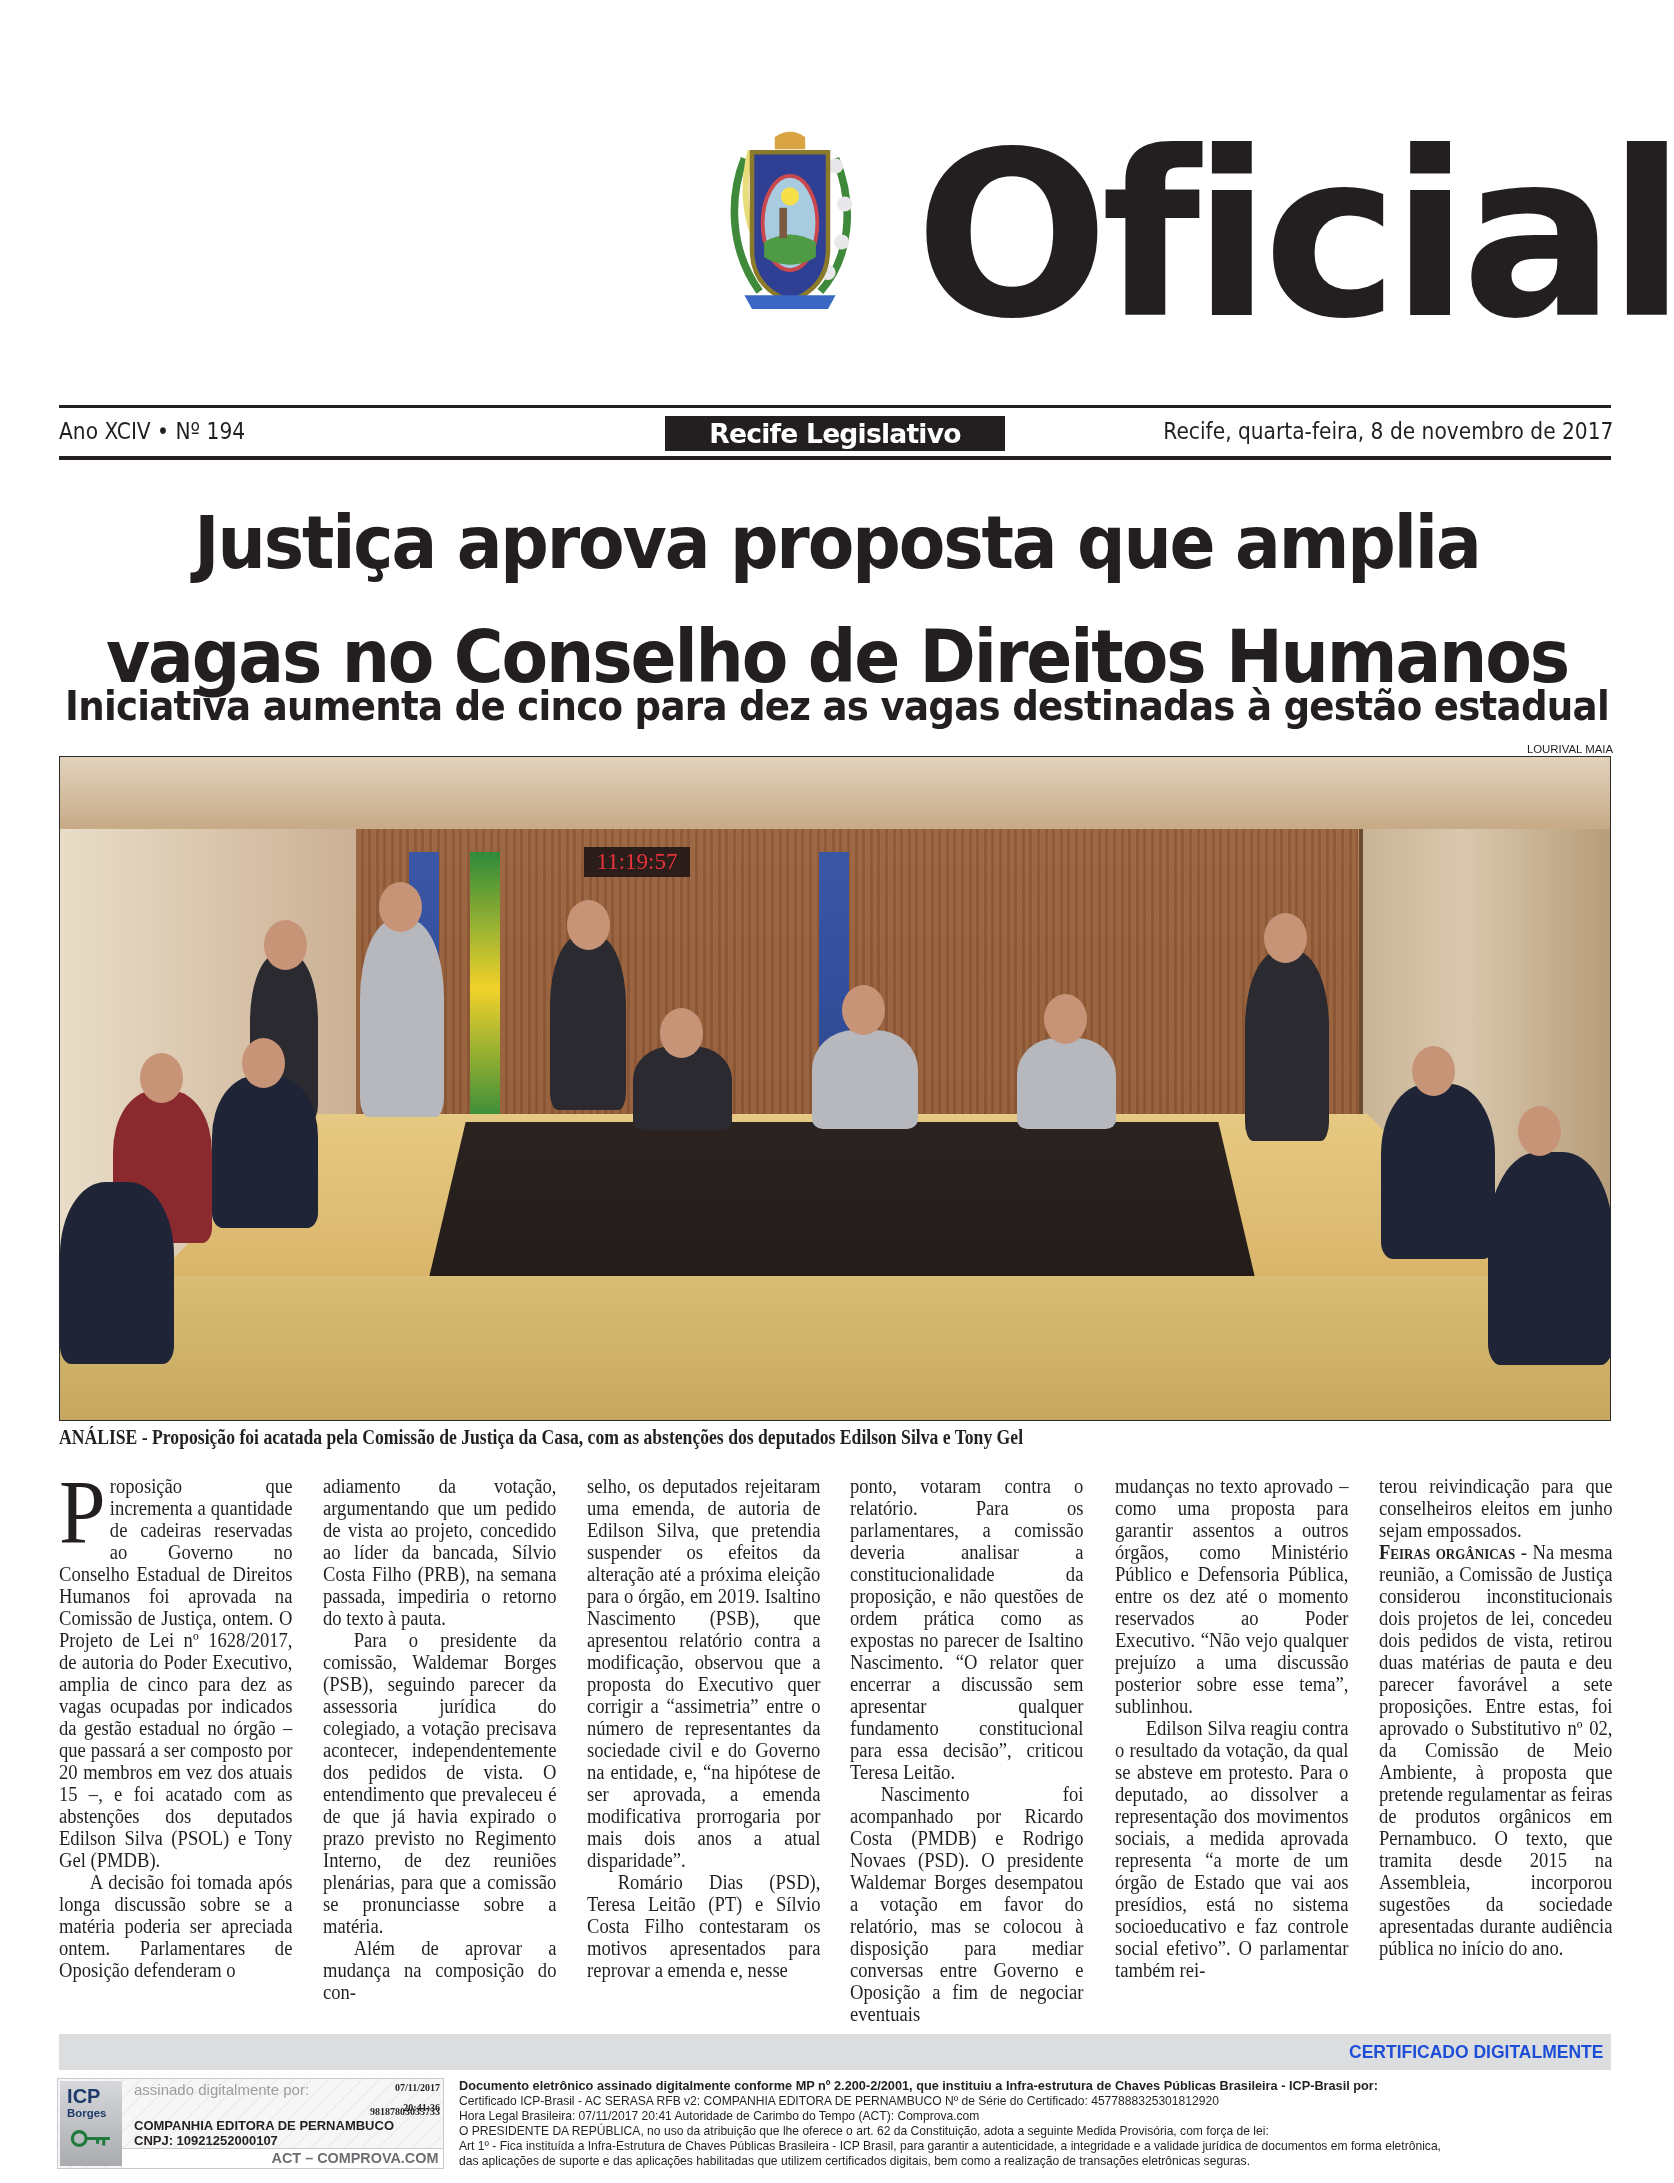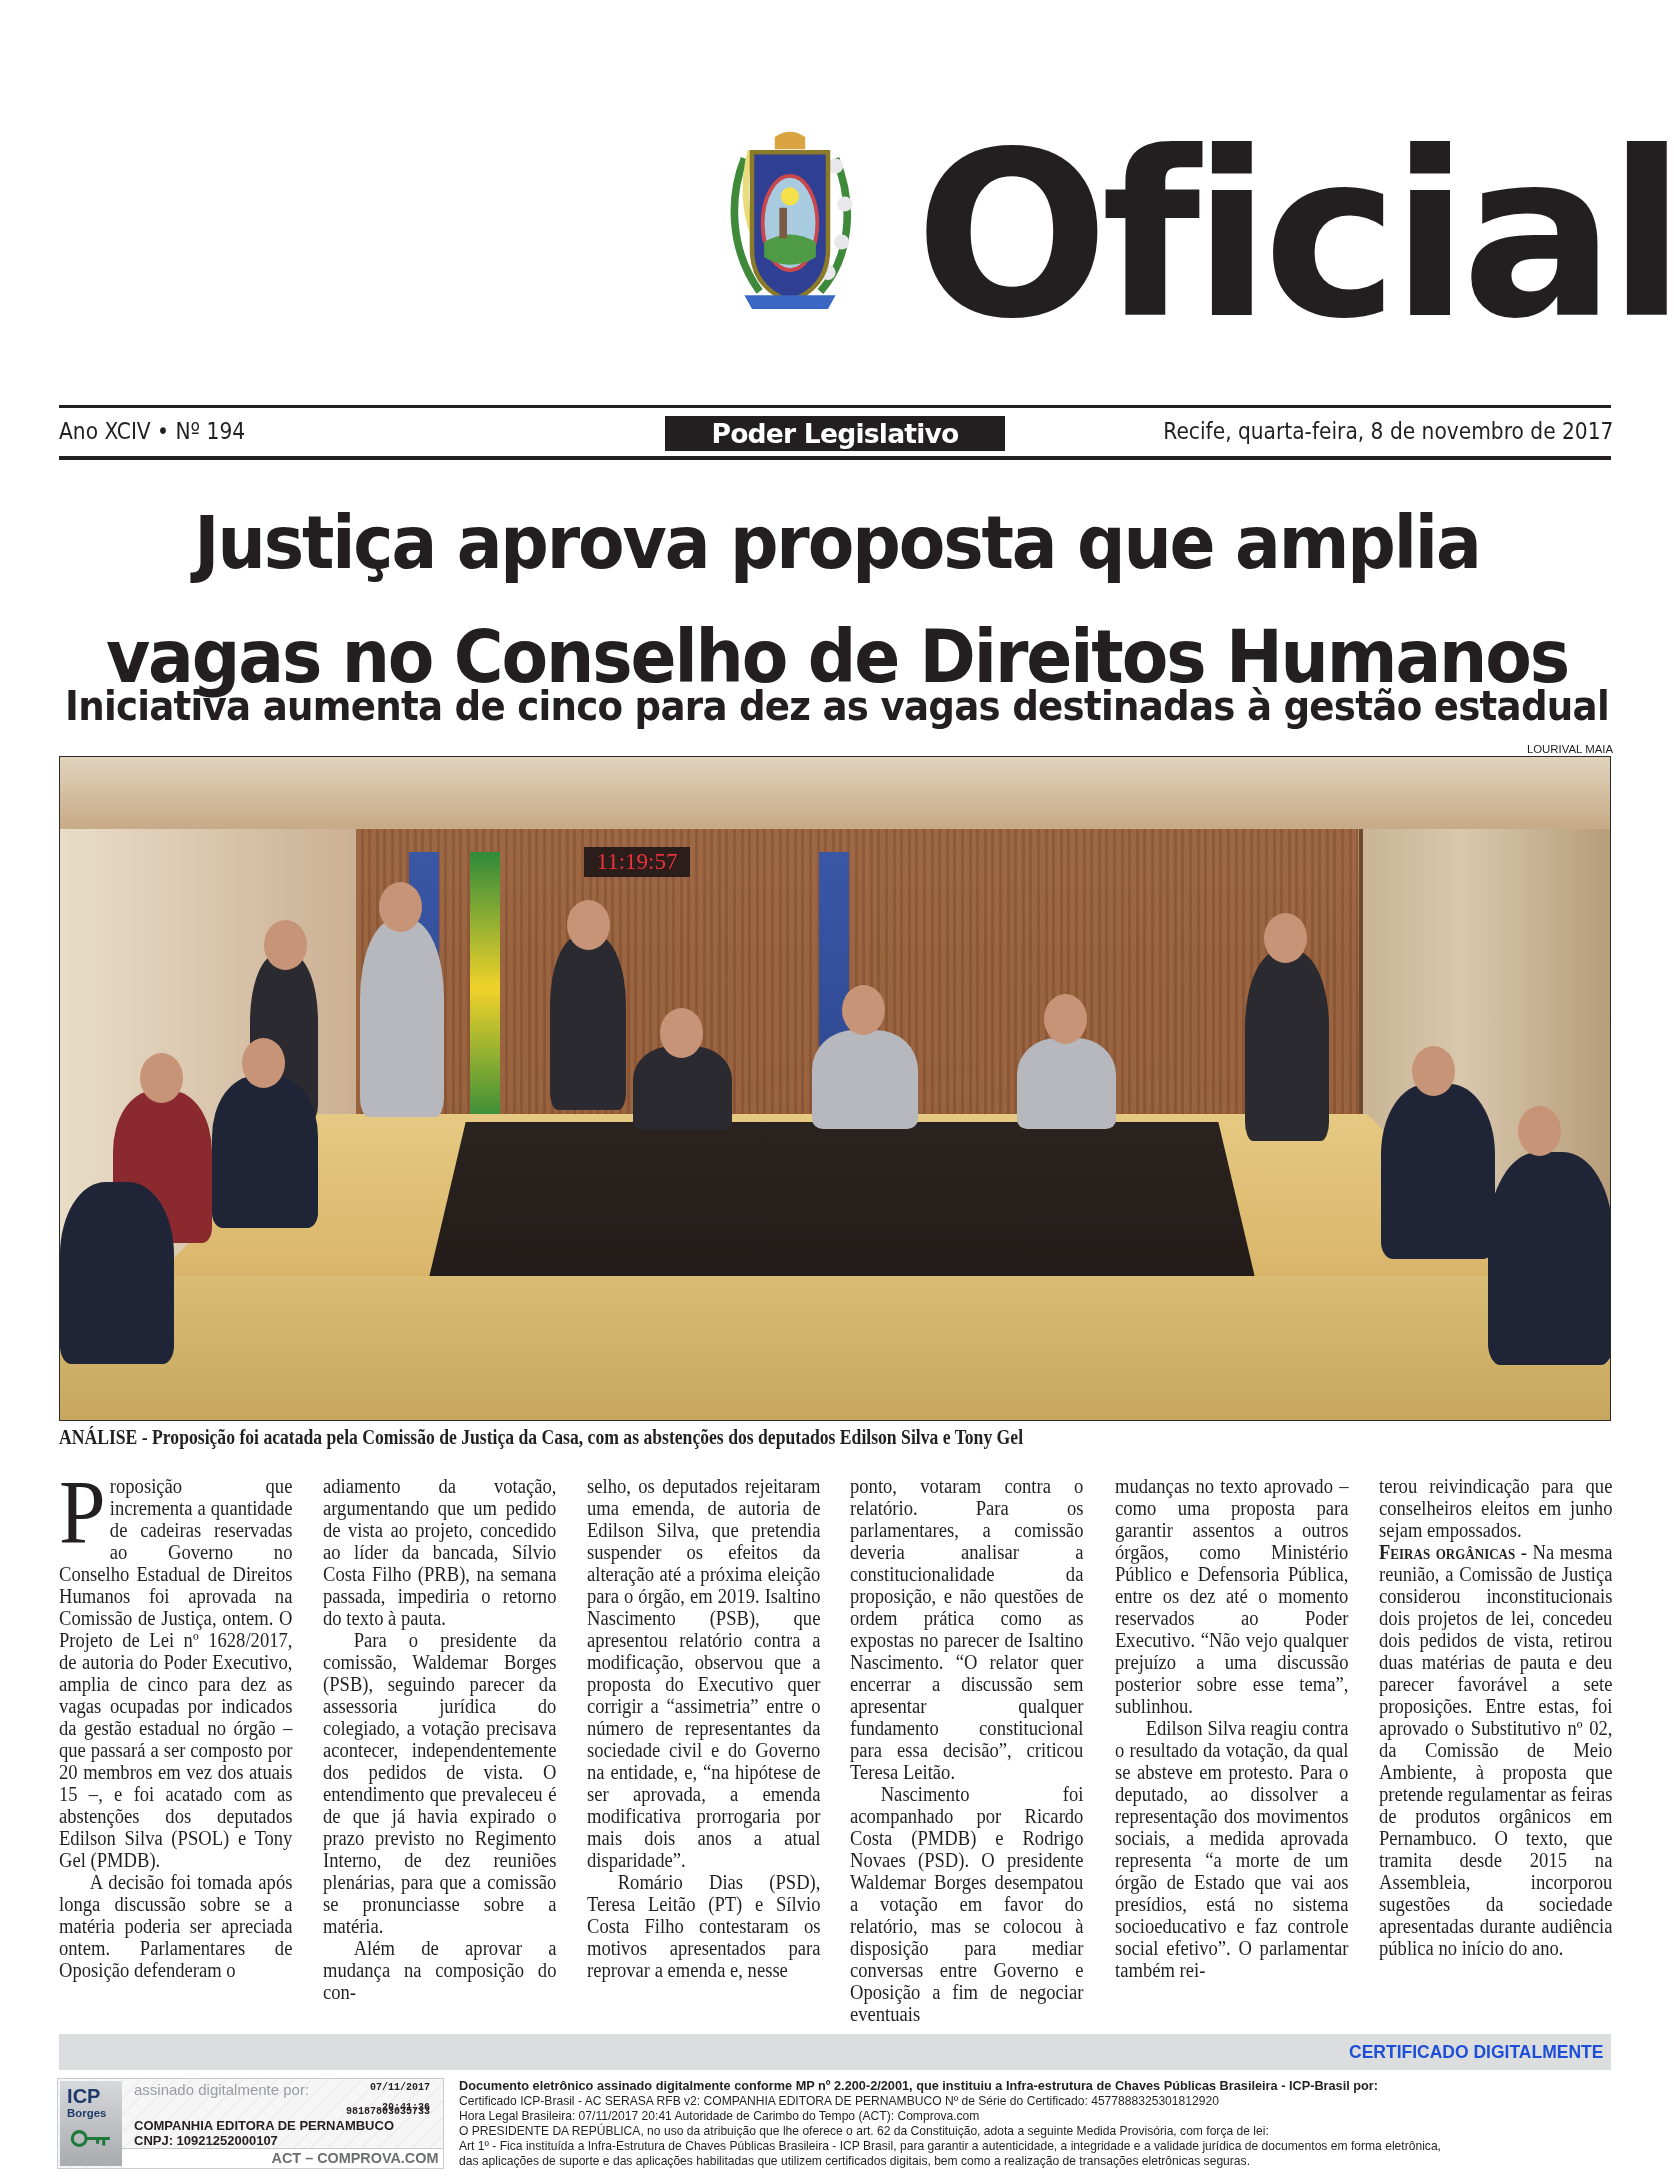--- a/index.html
+++ b/index.html
@@ -110,21 +110,21 @@
   }
   .cert-bar-label { position: absolute; right: 7.6px; top: 7.6px; font-family: "Liberation Sans", sans-serif;
     font-weight: bold; font-size: 17.5px; color: #1d4ed8; }
   .stamp { position: absolute; left: 57px; top: 2078px; width: 387px; height: 91px; border: 1.5px solid #c9cacc;
     background: repeating-linear-gradient(135deg, #f6f6f7 0 10.6px, #ececee 10.6px 12px); }
   .icp-logo { position: absolute; left: 1.5px; top: 1.5px; width: 62px; height: 85px; background: linear-gradient(180deg, #d7d8db, #a9abaf); }
   .icp-text { position: absolute; left: 7.6px; top: 6px; font-family: "Liberation Sans", sans-serif; font-weight: bold; font-size: 20px; color: #1e3a6a; line-height: 18px; }
   .icp-sub { position: absolute; left: 7.6px; top: 26px; font-family: "Liberation Sans", sans-serif; font-weight: bold; font-size: 11.4px; color: #1e3a6a; }
   .key-icon { position: absolute; left: 10.6px; top: 46px; width: 43px; height: 23px; }
   .stamp-label { position: absolute; left: 76px; top: 1.5px; font-family: "Liberation Sans", sans-serif; font-size: 15px; color: #9b9c9f; }
-  .stamp-date, .stamp-time, .stamp-serial { position: absolute; right: 13px; font-family: Liberation Mono, monospace; font-size: 10px; font-weight: bold; color: #231f20; }
+  .stamp-date, .stamp-time, .stamp-serial { position: absolute; right: 3px; font-family: Liberation Serif, serif; font-size: 10px; font-weight: bold; color: #231f20; }
   .stamp-date { top: 3px; } .stamp-time { top: 15px; margin-top: 8px; } .stamp-serial { top: 27px; }
   .stamp-company { position: absolute; left: 76px; top: 39px; font-family: Liberation Sans, sans-serif; font-weight: bold; font-size: 13px; color: #231f20; }
   .stamp-cnpj { position: absolute; left: 76px; top: 54px; font-family: "Liberation Sans", sans-serif; font-weight: bold; font-size: 13px; color: #231f20; }
   .stamp-act { position: absolute; left: 64px; right: 0; bottom: 0; height: 20px; background: #fff; border-top: 1.5px solid #c9cacc;
     text-align: right; padding-right: 4.6px; font-family: "Liberation Sans", sans-serif; font-weight: bold; font-size: 14.4px; color: #6d6e71; line-height: 18px; margin-top: 13px; }
   .legal { position: absolute; left: 459px; top: 2078px; width: 1154px; font-family: "Liberation Sans", sans-serif; font-size: 13px; line-height: 15px; color: #231f20; }
   .legal .lead { font-weight: bold; font-size: 13.7px; }
   .legal div { white-space: nowrap; transform: scaleX(0.93); transform-origin: left center; }
 </style>
 </head>
@@ -143,21 +143,21 @@
     <path d="M50 32 L150 32 L150 160 Q150 210 100 228 Q50 210 50 160 Z" fill="#2e3f94" stroke="#8a7a2a" stroke-width="6"></path>
     <ellipse cx="100" cy="125" rx="36" ry="62" fill="#a9cbe0" stroke="#c9474d" stroke-width="5"></ellipse>
     <circle cx="100" cy="90" r="12" fill="#f6e04a"></circle>
     <path d="M66 150 Q100 130 134 150 L134 170 Q100 190 66 170 Z" fill="#4f9a45"></path>
     <rect x="86" y="105" width="10" height="40" fill="#7a5a40"></rect>
     <path d="M40 220 L160 220 L150 238 L50 238 Z" fill="#3a67c4"></path>
   </svg>
   <div class="title-right">Oficial</div>
   <div class="rule top"></div>
   <div class="meta-left">Ano XCIV • Nº 194</div>
-  <div class="section-badge">Poder Legislativo</div>
+  <div class="section-badge">Recife Legislativo</div>
   <div class="meta-right">Recife, quarta-feira, 8 de novembro de 2017</div>
   <div class="rule bottom"></div>
 </header>
 
 <h1 class="headline">
   <span class="line">Justiça aprova proposta que amplia</span>
   <span class="line">vagas no Conselho de Direitos Humanos</span>
 </h1>
 <h2 class="deck">Iniciativa aumenta de cinco para dez as vagas destinadas à gestão estadual</h2>
 <div class="photo-credit">LOURIVAL MAIA</div>

